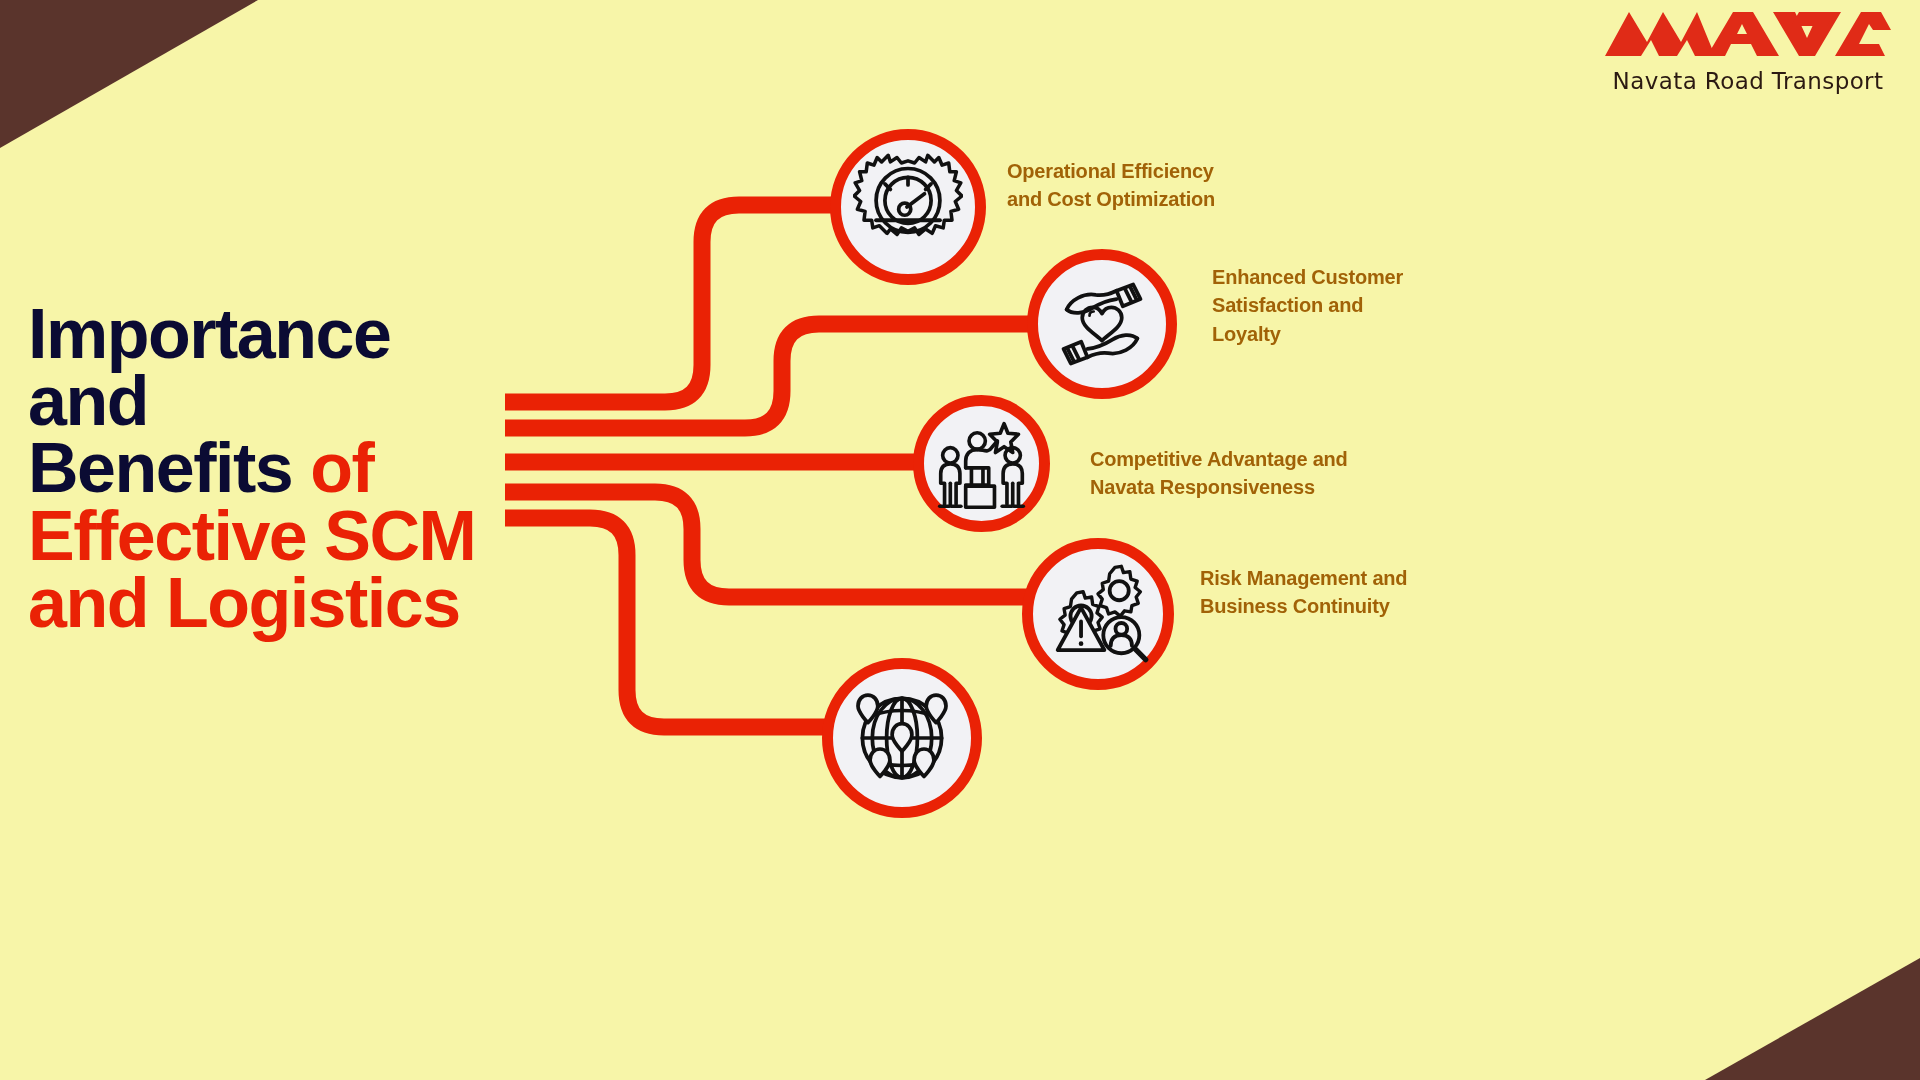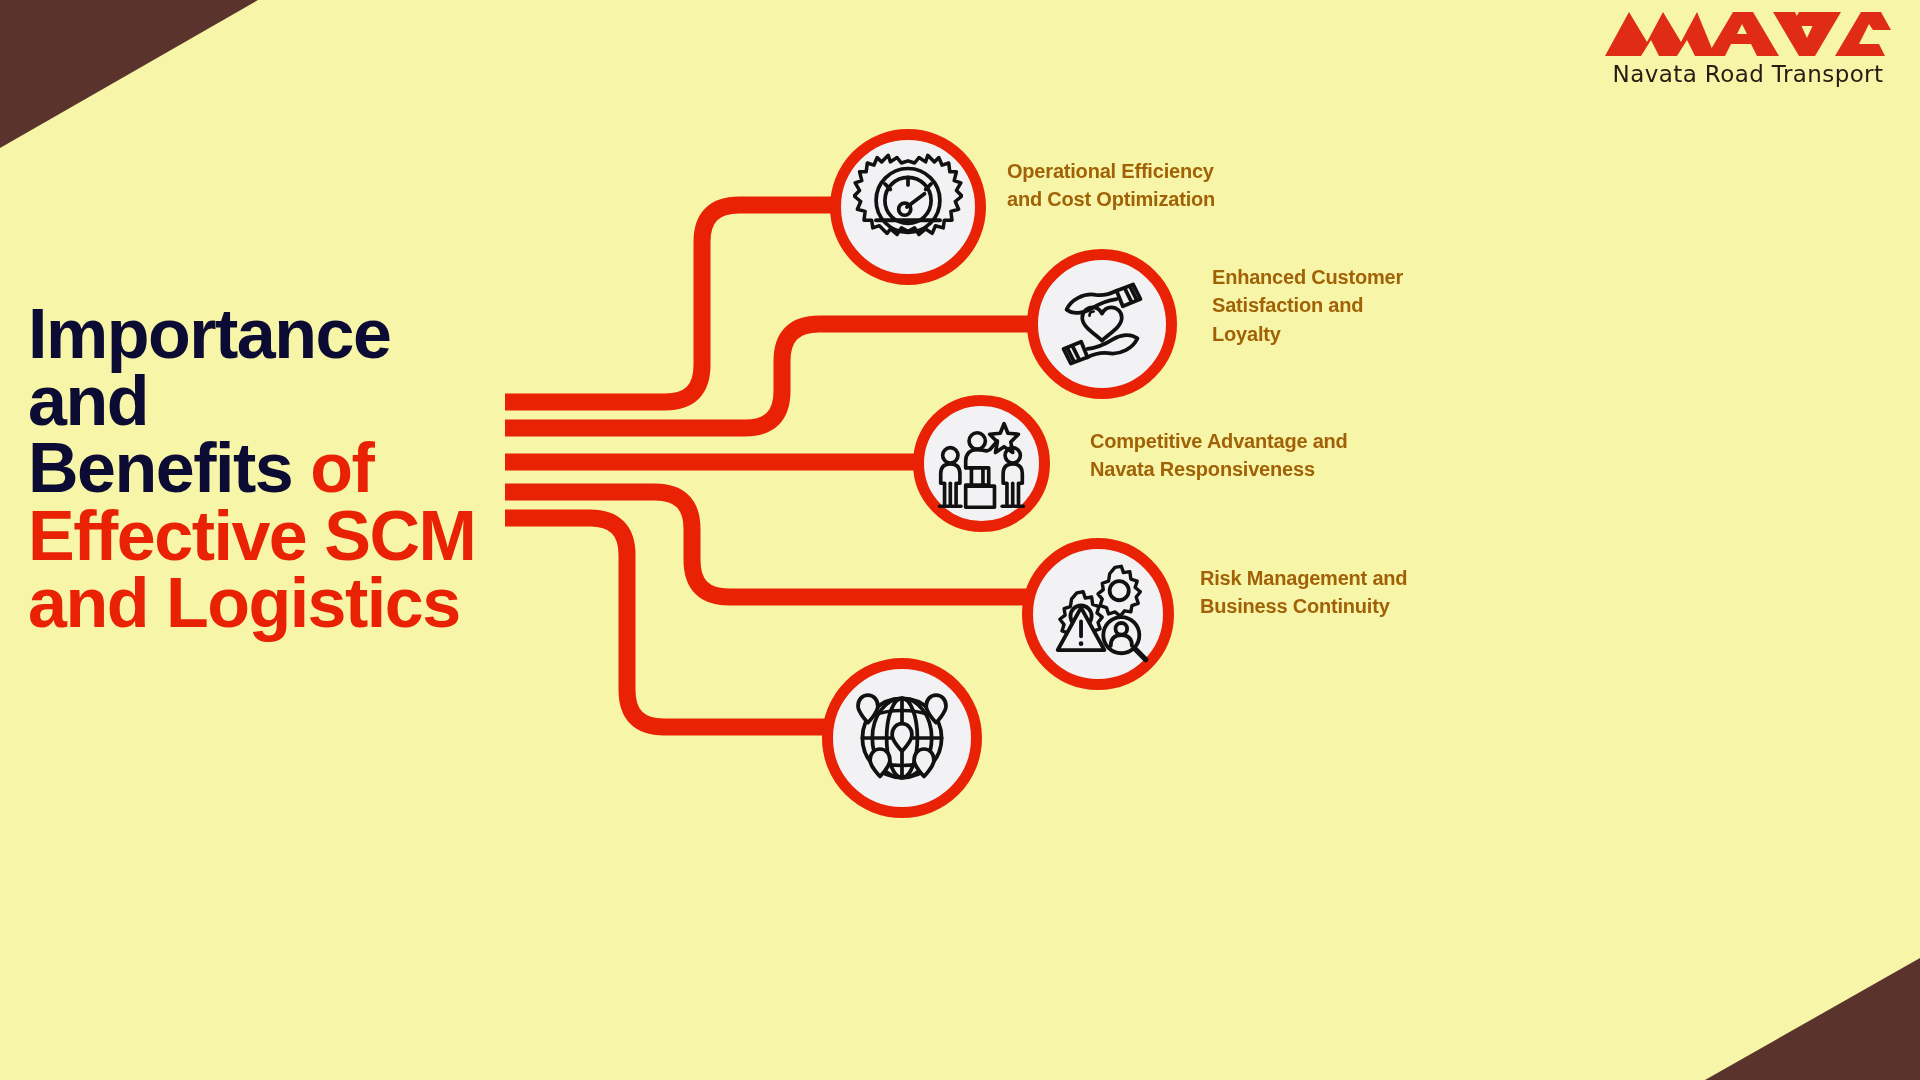--- a/index.html
+++ b/index.html
@@ -31,21 +31,21 @@
   
   .logo {
     position:absolute;
     top:8px; right:22px;
     text-align:center;
     width:300px;
   }
   .logo-mark { display:block; margin:0 auto; }
   .logo-text {
     display:block;
-    margin-top:1px;
+    margin-top:8px;
     font-size:23px;
     font-weight:500;
     letter-spacing:0.4px;
     color:#2b1a12;
     font-family:"DejaVu Sans", sans-serif;
     white-space:nowrap;
   }
 
   
   .headline {
@@ -211,21 +211,21 @@
       <line x1="18" y1="94" x2="28" y2="94"></line>
 
       <circle cx="82" cy="41" r="8"></circle>
       <path d="M82 50 C75 50 72 54 72 60 L72 70 L76 70 L76 92 M88 92 L88 70 L92 70 L92 60 C92 54 89 50 82 50"></path>
       <line x1="82" y1="70" x2="82" y2="92"></line>
       <line x1="71" y1="94" x2="81" y2="94"></line>
       <line x1="83" y1="94" x2="93" y2="94"></line>
     </svg>
   </span>
 </div>
-<div class="label" style="left:1090px; top:427px; width:470px;">
+<div class="label" style="left:1090px; top:445px; width:470px;">
   <div>Competitive Advantage and</div>
   <div>Navata Responsiveness</div>
 </div>
 
 <div class="node" style="left:1022px; top:538px; width:152px; height:152px;">
   <span>
     <svg width="106" height="106" viewBox="0 0 100 100" fill="none" stroke="#111" stroke-width="3.6" stroke-linecap="round" stroke-linejoin="round">
 
       <path d="M66 6 L72 5 L74 11 L80 10 L81 17 L87 19 L85 25 L90 29 L86 34
                L88 40 L82 42 L81 48 L75 47 L71 52 L66 48 L60 50 L58 44 L52 42

